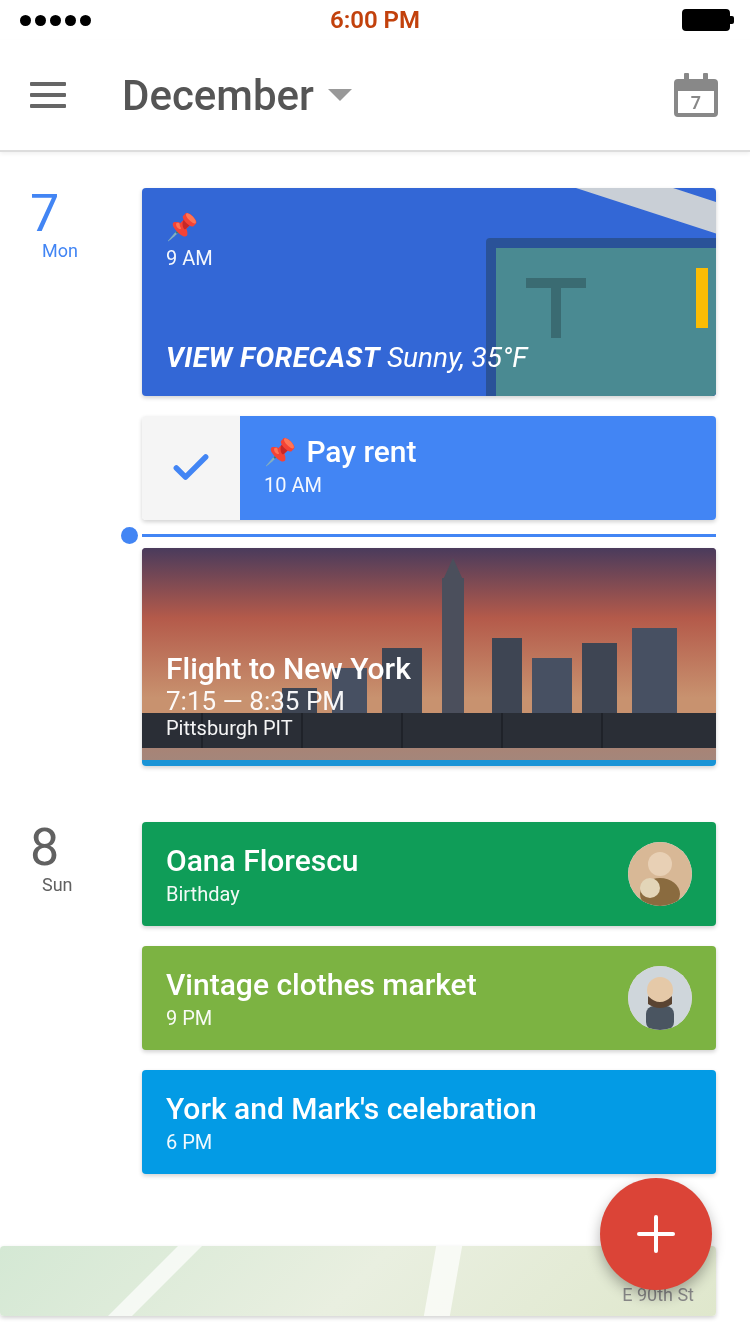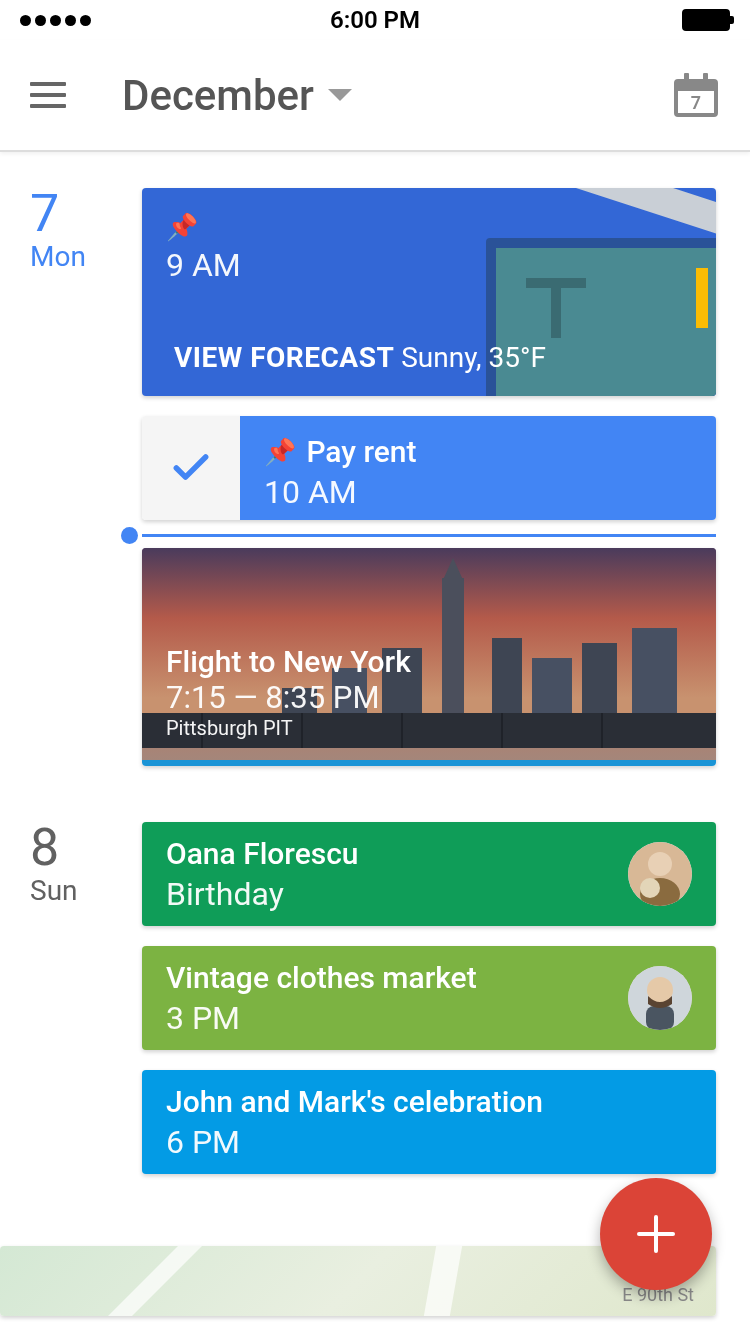--- a/index.html
+++ b/index.html
@@ -17,21 +17,21 @@
     }
     
     .status-bar {
       height: 40px;
       display: flex;
       align-items: center;
       justify-content: space-between;
       padding: 0 20px;
       font-size: 24px;
       font-weight: 600;
-      color: #000000;
+      color: #c2410c;
     }
     .status-signal {
       display: flex;
       gap: 4px;
       align-items: center;
     }
     .signal-dot {
       width: 11px;
       height: 11px;
       border-radius: 50%;
@@ -117,22 +117,23 @@
       padding-top: 0;
     }
     .day-number {
       font-size: 52px;
       font-weight: 400;
       line-height: 1;
       color: #616161;
     }
     .day-number.today { color: #4285F4; }
     .day-name {
-      font-size: 28px;
+      font-size: 18px;
       color: #616161;
+      margin-left: 12px;
     }
     .day-name.today { color: #4285F4; }
     .events {
       flex: 1;
       padding-right: 34px;
       display: flex;
       flex-direction: column;
       gap: 20px;
       position: relative;
     }
@@ -158,30 +159,31 @@
       pointer-events: none;
     }
     .event-title {
       font-size: 30px;
       font-weight: 500;
       display: flex;
       align-items: center;
       gap: 10px;
     }
     .event-time {
-      font-size: 32px;
+      font-size: 20px;
       font-weight: 400;
       margin-top: 4px;
       opacity: 0.95;
     }
     .forecast-row {
       position: absolute;
       bottom: 22px;
-      left: 32px;
+      left: 24px;
       font-size: 28px;
+      font-style: italic;
     }
     .forecast-label { font-weight: 700; letter-spacing: 0.5px; }
     .forecast-text { font-weight: 400; }
     .pin-icon {
       font-size: 26px;
     }
     
     .split-card {
       display: flex;
       border-radius: 4px;
@@ -228,21 +230,21 @@
       height: 218px;
       background: linear-gradient(180deg, #6b4a6e 0%, #cd6d4f 40%, #a4867a 100%);
       position: relative;
       display: flex;
       flex-direction: column;
       justify-content: flex-end;
       padding: 20px 24px;
       border-bottom: 6px solid #1a94d6;
     }
     .flight-skyline { position: absolute; inset: 0; pointer-events:none; }
-    .flight-time { font-size: 31px; opacity: 0.95; }
+    .flight-time { font-size: 26px; opacity: 0.95; }
     .flight-airport { font-size: 20px; opacity: 0.95; }
     
     .event-green1 { background: #0f9d58; }
     .event-green2 { background: #7cb342; gap: 34px; }
     .event-blue  { background: #039be5; }
     .event-simple {
       height: 104px;
       display: flex;
       align-items: center;
       justify-content: space-between;
@@ -440,35 +442,35 @@
               <circle cx="32" cy="22" r="12" fill="#e8d0b5"></circle>
               <ellipse cx="32" cy="52" rx="20" ry="16" fill="#8a6b3f"></ellipse>
               <circle cx="22" cy="46" r="10" fill="#e3d5b8"></circle>
             </svg>
         </div>
       </div>
 
       <div class="event-card event-simple event-green2">
         <div class="text">
           <div class="event-title">Vintage clothes market</div>
-          <div class="event-time">3 PM</div>
+          <div class="event-time">9 PM</div>
         </div>
         <div class="avatar">
           <svg viewBox="0 0 64 64">
               <circle cx="32" cy="32" r="32" fill="#cfd6db"></circle>
               <circle cx="32" cy="24" r="13" fill="#e5c9a8"></circle>
               <rect x="18" y="40" width="28" height="24" rx="8" fill="#4a5561"></rect>
               <path d="M20 30 Q32 42 44 30 L44 38 Q32 46 20 38 Z" fill="#5a4432"></path>
             </svg>
         </div>
       </div>
 
       <div class="event-card event-simple event-blue">
         <div class="text">
-          <div class="event-title">John and Mark's celebration</div>
+          <div class="event-title">York and Mark's celebration</div>
           <div class="event-time">6 PM</div>
         </div>
       </div>
 
     </div>
   </div>
 
   <div class="day-block partial">
     <div class="events day10-events">
       <div class="event-card map-card">

